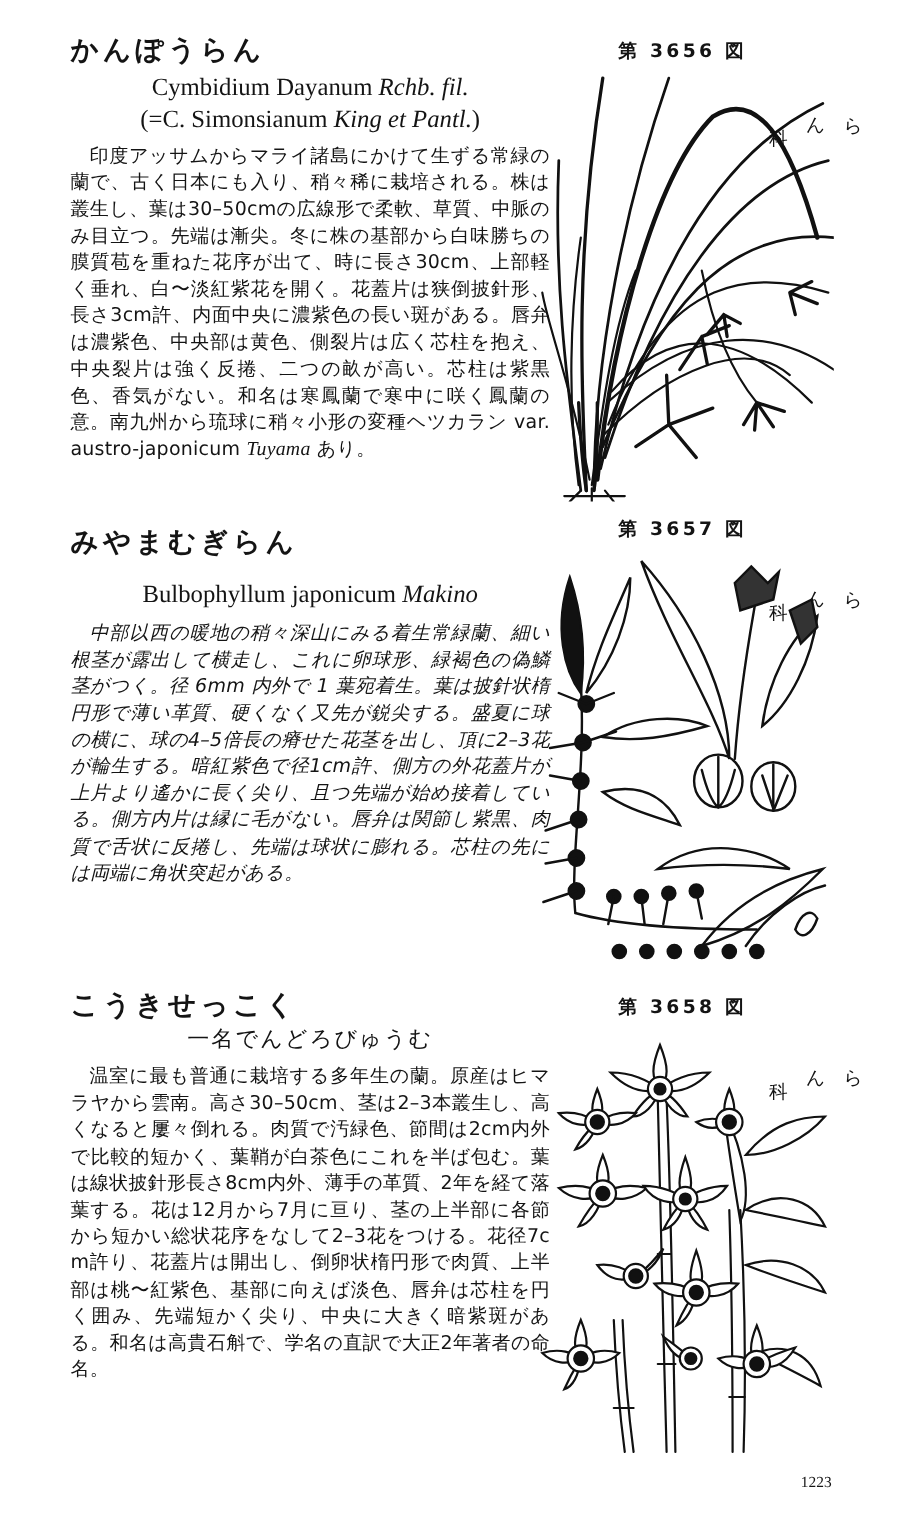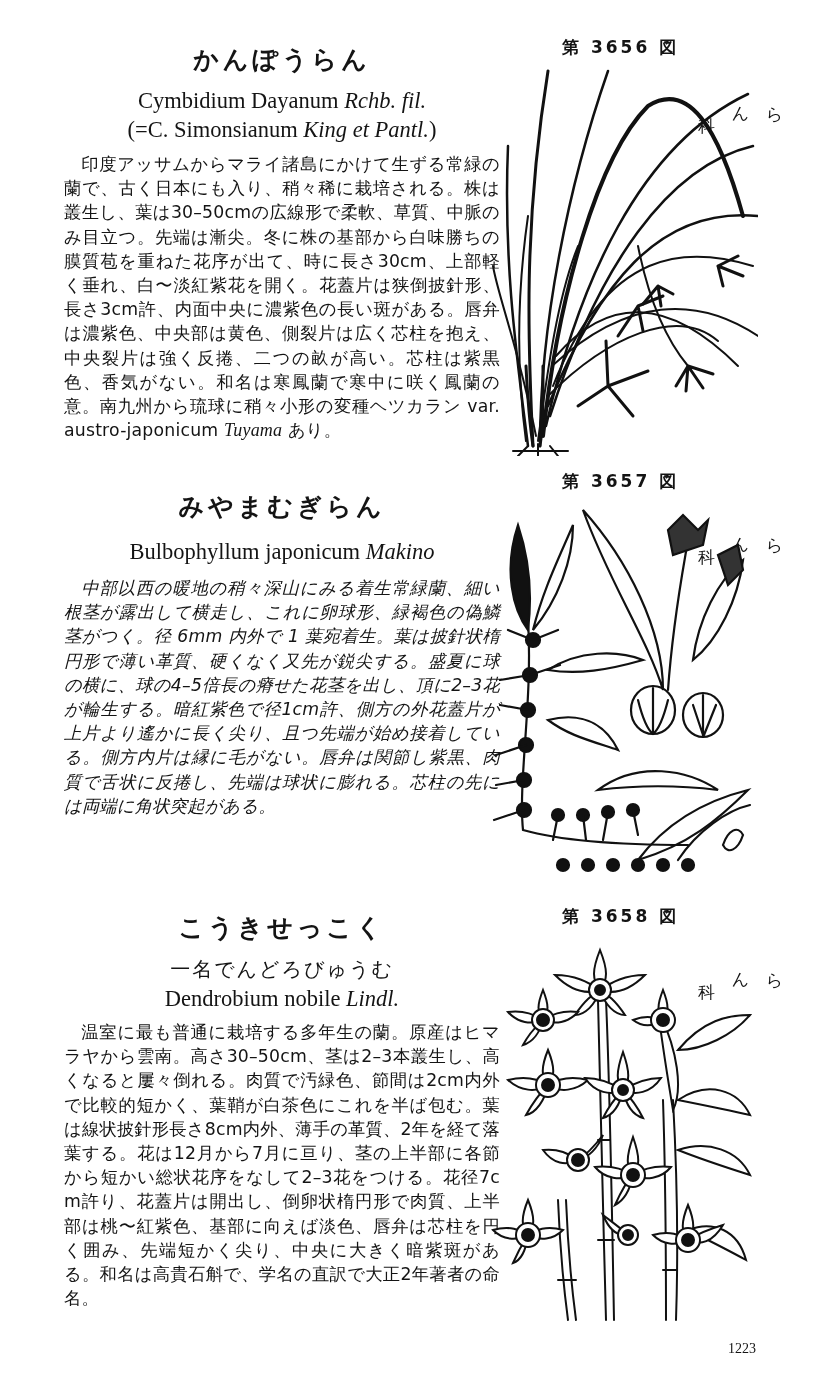--- a/index.html
+++ b/index.html
@@ -4,23 +4,23 @@
   <style>
     html, body { margin: 0; padding: 0; background: #ffffff; }
     body {
       width: 840px; height: 1400px; position: relative; overflow: hidden;
       color: #141414;
       font-family: "DejaVu Serif", "Liberation Serif", serif;
     }
     .entry { position: absolute; left: 0; width: 840px; }
     .text-col { position: absolute; left: 64px; width: 436px; }
     .jp-title {
-      text-align: center; font-family: Liberation Sans, sans-serif;
+      font-family: Liberation Serif, serif;
       font-weight: bold; font-size: 25px; letter-spacing: 4px; line-height: 30px;
-      margin: 12px;
+      margin: 0;
     }
     .alt-name {
       text-align: center; font-family: Liberation Serif, serif;
       font-size: 20px; letter-spacing: 2px; line-height: 30px; margin: 0;
     }
     .sci-name {
       text-align: center; font-family: "Liberation Serif", serif;
       font-size: 22.5px; line-height: 29px; margin: 0; white-space: nowrap;
     }
     .sci-name i { font-style: italic; }
@@ -160,24 +160,20 @@
       <path d="M190 360 C210 330 240 310 262 305"></path>
       <path d="M235 345 C240 330 250 325 255 335 C250 350 240 355 235 345 Z"></path>
     </g>
   </svg>
 </section>
 
 <section class="entry" style="top:0;">
   <div class="text-col" style="top:900px;">
     <h2 class="jp-title">こうきせっこく</h2>
     <p class="alt-name">一名でんどろびゅうむ</p>
-    <p class="sci-name">
-      <span>Dendrobium nobile</span>
-      <i>Lindl.</i>
-    </p>
     <p class="body-text" style="margin-top:7px;">温室に最も普通に栽培する多年生の蘭。原産はヒマラヤから雲南。高さ30–50cm、茎は2–3本叢生し、高くなると屢々倒れる。肉質で汚緑色、節間は2cm内外で比較的短かく、葉鞘が白茶色にこれを半ば包む。葉は線状披針形長さ8cm内外、薄手の革質、2年を経て落葉する。花は12月から7月に亘り、茎の上半部に各節から短かい総状花序をなして2–3花をつける。花径7cm許り、花蓋片は開出し、倒卵状楕円形で肉質、上半部は桃〜紅紫色、基部に向えば淡色、唇弁は芯柱を円く囲み、先端短かく尖り、中央に大きく暗紫斑がある。和名は高貴石斛で、学名の直訳で大正2年著者の命名。</p>
   </div>
 
   <div class="fig-label" style="top:905px;text-align:right;">第 3658 図</div>
   <div class="family-label" style="top:960px;">らん科</div>
 
   <svg class="illustration" style="top:940px;" width="270" height="400" viewBox="0 0 270 400">
     <g fill="none" stroke="#111" stroke-width="2" stroke-linecap="round">
 
       <path d="M110 60 C112 150 115 270 118 380 M126 380 C124 270 122 150 118 60"></path>

